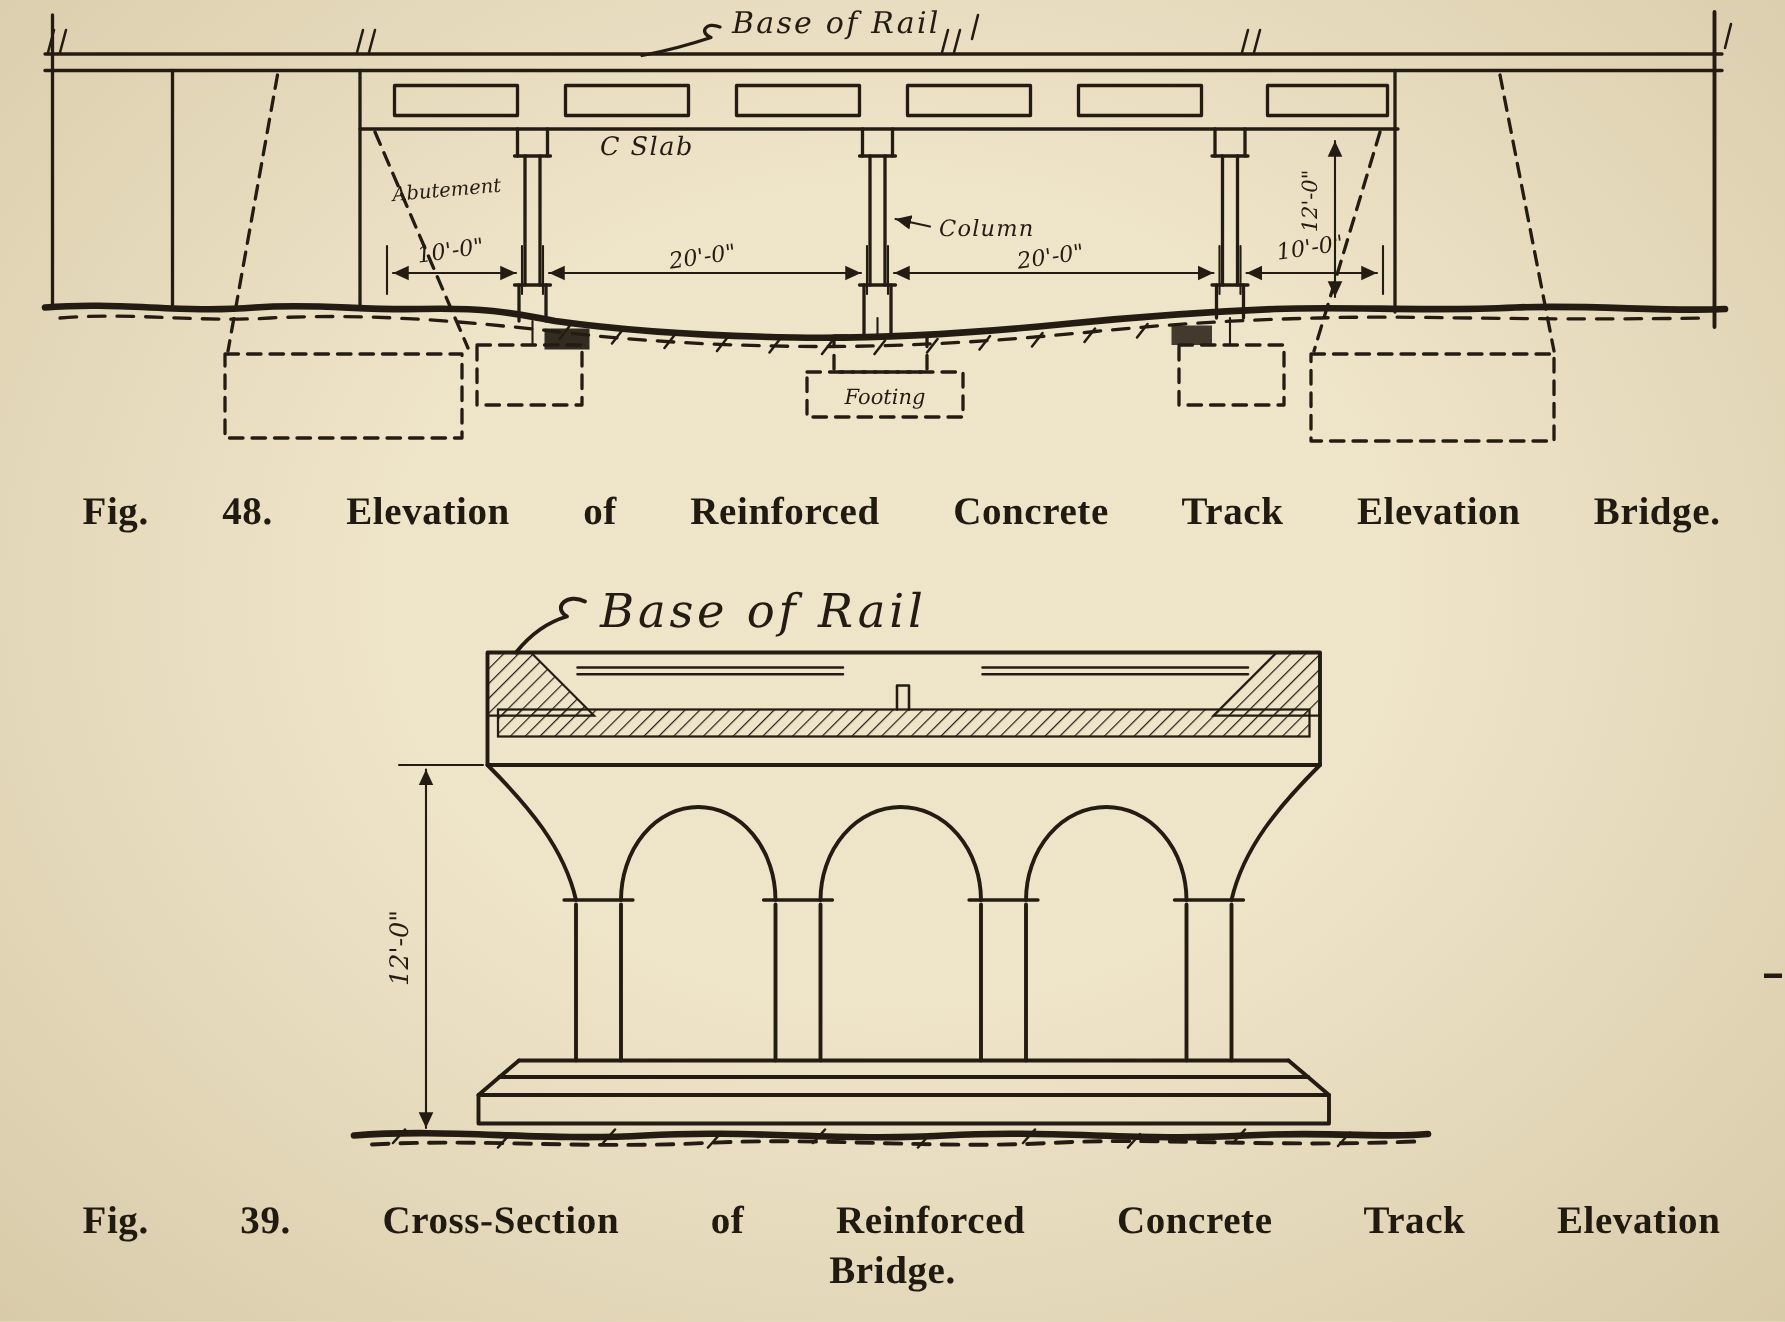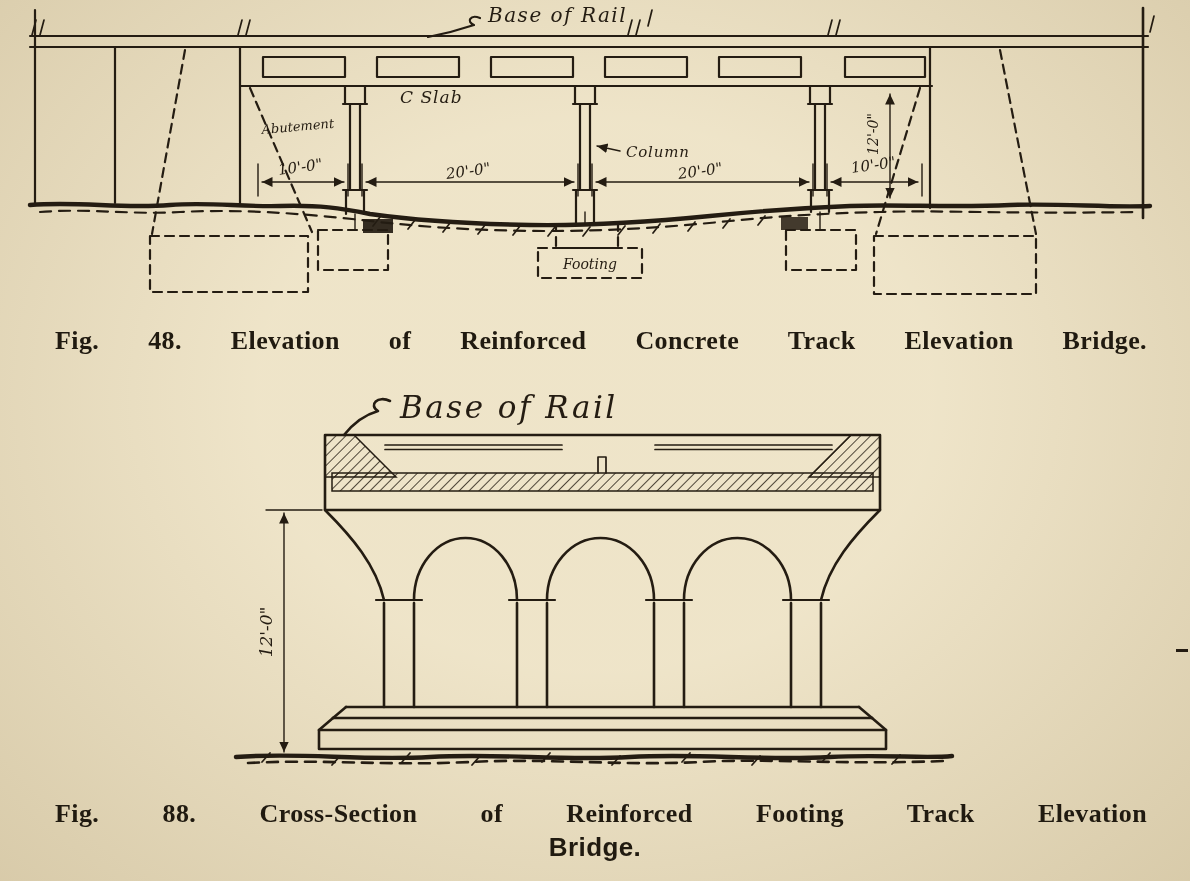--- a/index.html
+++ b/index.html
@@ -24,21 +24,21 @@
     position:absolute;left:55px;right:43px;
     font-family:"Liberation Serif",serif;font-weight:bold;color:#201a10;
     font-size:26px;letter-spacing:0.4px;
     text-align:justify;text-align-last:justify;white-space:nowrap;
   }
   .cap span{display:inline;}
   .cap48{top:326px;}
   .cap49l1{top:799px;}
   .cap49l2{
     position:absolute;left:0;width:1190px;top:832px;text-align:center;
-    font-family:Liberation Sans, sans-serif;font-weight:bold;color:#201a10;
+    font-family:Liberation Serif, serif;font-weight:bold;color:#201a10;
     font-size:26px;letter-spacing:0.4px;
   }
   .margin-mark{position:absolute;left:1176px;top:649px;width:12px;height:3px;background:#241c12;}
 </style>
 </head>
 <body>
 
 <svg width="1190" height="318" viewBox="0 0 1190 318" style="top:0">
   <defs>
     <marker id="ar48" markerWidth="9" markerHeight="9" refX="7.5" refY="4" orient="auto-start-reverse">
@@ -208,18 +208,18 @@
     <text x="272" y="247" font-size="17" text-anchor="middle" class="hand" transform="rotate(-90 272 247)">12'-0"</text>
   </g>
 
   <g>
     <text x="400" y="33" font-size="31" letter-spacing="2.5" class="hand">Base of Rail</text>
     <path d="M390,16 C378,10 368,20 378,26 C364,30 352,40 344,50" class="ln w25"></path>
   </g>
 </svg>
 
 <div class="cap cap49l1">
-  <span>Fig. 88.</span>
-  <span>Cross-Section of Reinforced Footing Track Elevation</span>
+  <span>Fig. 39.</span>
+  <span>Cross-Section of Reinforced Concrete Track Elevation</span>
 </div>
 <div class="cap49l2">Bridge.</div>
 
 <div class="margin-mark"></div>
 
 </body></html>

